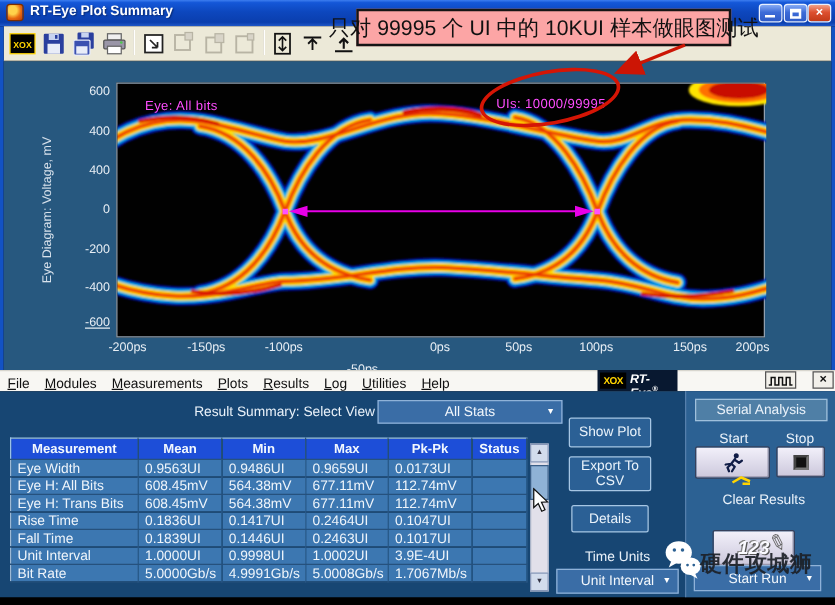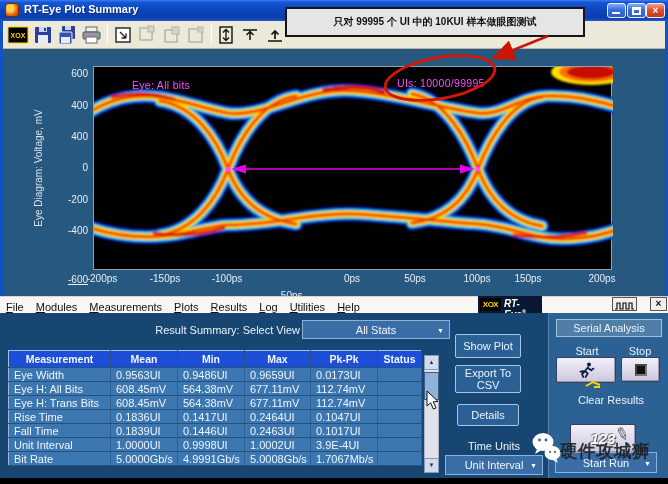--- a/index.html
+++ b/index.html
@@ -36,23 +36,23 @@
   .plot-black svg{position:absolute;left:0;top:0;}
   .plot-label{position:absolute;font-size:10.5px;color:#FF4DFF;white-space:nowrap;letter-spacing:.3px;}
   .y-title{position:absolute;left:38px;top:168px;transform:translate(-50%,-50%) rotate(-90deg);
     color:#D8E2EC;font-size:10px;white-space:nowrap;}
   .tick{position:absolute;color:#E8EEF4;font-size:10px;}
   .y-tick{width:40px;text-align:right;}
   .x-tick{width:60px;text-align:center;}
 
   .red-ellipse{position:absolute;left:383px;top:56px;width:114px;height:44px;border:3px solid #D51505;
     border-radius:50%;transform:rotate(-10deg);z-index:30;}
-  .callout{position:absolute;left:285px;top:7px;width:300px;height:30px;background:#e5e5e5;
+  .callout{position:absolute;left:285px;top:7px;width:300px;height:30px;background:#fca5a5;
     border:2px solid #151515;z-index:31;display:flex;align-items:center;justify-content:center;
-    font-size:10px;font-weight:bold;color:#111;white-space:nowrap;}
+    font-size:17px;font-weight:normal;color:#111;white-space:nowrap;}
   .red-arrow{position:absolute;left:470px;top:32px;z-index:32;}
 
   
   .menubar{position:absolute;left:0;top:296px;width:668px;height:17px;background:#F8F7F3;
     border-top:1px solid #D8D6CE;}
   .menu-item{display:inline-block;padding:2px 6px 0 6px;font-size:11px;color:#111;}
   .menu-item u{text-decoration:underline;}
   .logo-block{position:absolute;left:478px;top:296px;width:64px;height:17px;background:#081830;}
   .logo-xox{position:absolute;left:2px;top:2px;width:21px;height:13px;background:#000;color:#FFD400;
     font-size:8px;font-weight:bold;text-align:center;line-height:13px;letter-spacing:-0.5px;}
@@ -204,29 +204,29 @@
 
   <div class="plot-surround"></div>
 
   <div id="axis-layer">
       <div class="tick y-tick" style="left: 48px; top: 68px;">600</div>
       <div class="tick y-tick" style="left: 48px; top: 100px;">400</div>
       <div class="tick y-tick" style="left: 48px; top: 131px;">400</div>
       <div class="tick y-tick" style="left: 48px; top: 162px;">0</div>
       <div class="tick y-tick" style="left: 48px; top: 194px;">-200</div>
       <div class="tick y-tick" style="left: 48px; top: 225px;">-400</div>
-      <div class="tick y-tick" style="left: 48px; top: 274px; text-decoration: underline;">-600</div>
+      <div class="tick y-tick" style="left: 48px; top: 253px; text-decoration: underline;">-600</div>
       <div class="tick x-tick" style="left: 72px; top: 273px;">-200ps</div>
       <div class="tick x-tick" style="left: 135px; top: 273px;">-150ps</div>
       <div class="tick x-tick" style="left: 197px; top: 273px;">-100ps</div>
       <div class="tick x-tick" style="left: 260px; top: 290px;">-50ps</div>
       <div class="tick x-tick" style="left: 322px; top: 273px;">0ps</div>
       <div class="tick x-tick" style="left: 385px; top: 273px;">50ps</div>
       <div class="tick x-tick" style="left: 447px; top: 273px;">100ps</div>
-      <div class="tick x-tick" style="left: 498px; top: 273px;">150ps</div>
+      <div class="tick x-tick" style="left: 522px; top: 273px;">150ps</div>
       <div class="tick x-tick" style="left: 572px; top: 273px;">200ps</div>
     </div>
   <div class="y-title">Eye Diagram: Voltage, mV</div>
 
   <div class="plot-black">
     <svg id="eye-svg" width="519" height="204" viewBox="0 0 519 204">
         <filter id="glow">
           <feGaussianBlur stdDeviation="0.8"></feGaussianBlur>
         </filter>
         <g fill="none" filter="url(#glow)">
@@ -269,21 +269,21 @@
           <ellipse cx="497" cy="5" rx="24" ry="7" fill="#C81000"></ellipse>
         </g>
         <g>
           <line x1="150" y1="102" x2="368" y2="102" stroke="#E800E8" stroke-width="1.6"></line>
           <polygon points="137,102 152,97.5 152,106.5" fill="#E800E8"></polygon>
           <polygon points="381,102 366,97.5 366,106.5" fill="#E800E8"></polygon>
           <rect x="132" y="100" width="4.5" height="4.5" fill="#FF50FF"></rect>
           <rect x="381.5" y="100" width="4.5" height="4.5" fill="#FF50FF"></rect>
         </g>
       </svg>
-    <div class="plot-label" style="left:38px;top:12px;">Eye: All bits</div>
+    <div class="plot-label" style="left:22px;top:12px;">Eye: All bits</div>
     <div class="plot-label" style="left:303px;top:10px;">UIs: 10000/99995</div>
   </div>
 
   <div class="red-ellipse"></div>
 
   <div class="callout">只对 99995 个 UI 中的 10KUI 样本做眼图测试</div>
   <svg class="red-arrow" width="110" height="32">
     <defs>
         <marker id="rah" markerWidth="9" markerHeight="8" refX="7" refY="4" orient="auto">
           <path d="M0,0 L9,4 L0,8 Z" fill="#CC1505"></path>

